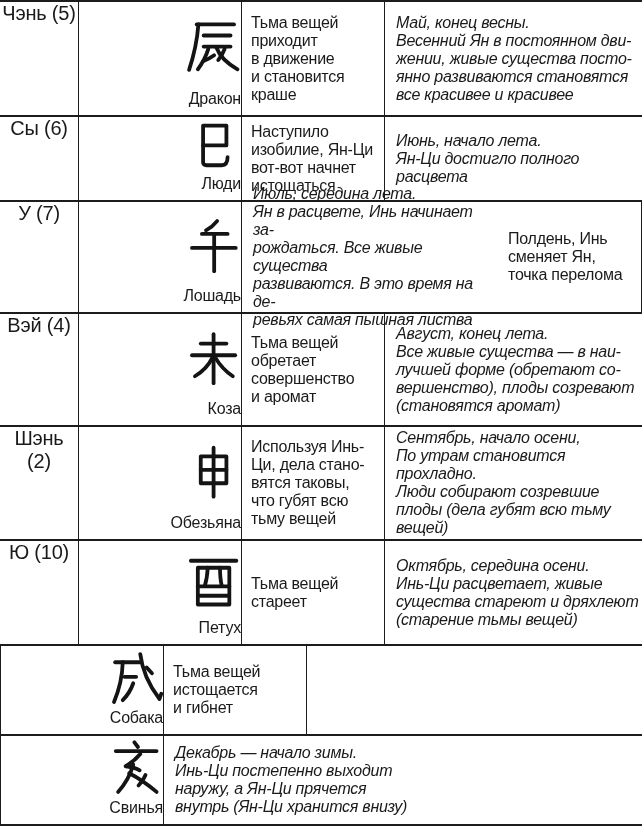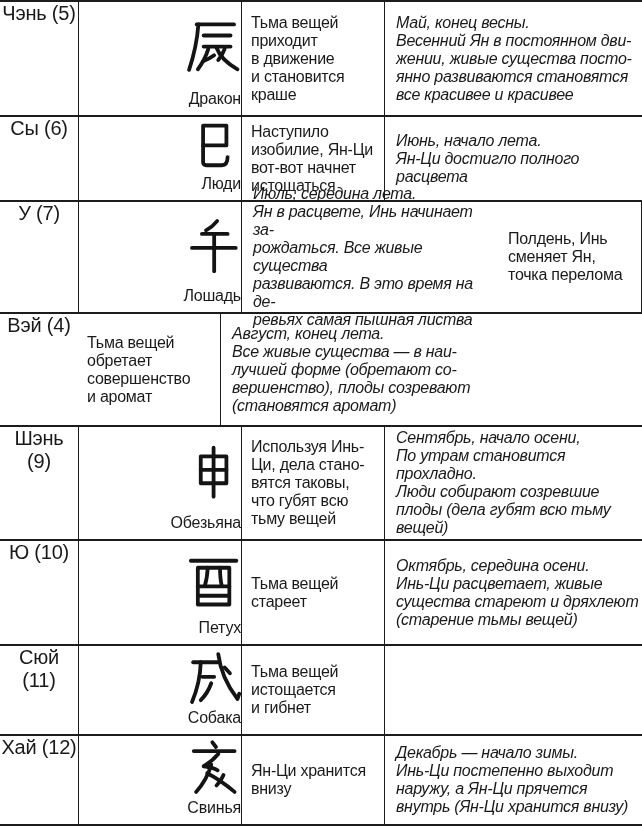--- a/index.html
+++ b/index.html
@@ -155,38 +155,50 @@
         <span class="txt">Полдень, Инь
 сменяет Ян,
 точка перелома</span>
       </div>
   </div>
 
   <div class="row">
     <div class="cell c1">
         <span>Вэй (4)</span>
       </div>
+    <div class="cell c2">
+      <div class="hanzi">
+          <svg viewBox="0 0 96 96" width="56" height="56" role="img" aria-label="未">
+            <path d="M27 25 H71" fill="none" stroke="#141414" stroke-width="6.5" stroke-linecap="round" stroke-linejoin="round"></path>
+            <path d="M12 45 H86" fill="none" stroke="#141414" stroke-width="6.5" stroke-linecap="round" stroke-linejoin="round"></path>
+            <path d="M49 9 V93" fill="none" stroke="#141414" stroke-width="6.5" stroke-linecap="round" stroke-linejoin="round"></path>
+            <path d="M47 49 Q38 68 17 81" fill="none" stroke="#141414" stroke-width="6.5" stroke-linecap="round" stroke-linejoin="round"></path>
+            <path d="M52 49 Q63 68 82 81" fill="none" stroke="#141414" stroke-width="6.5" stroke-linecap="round" stroke-linejoin="round"></path>
+          </svg>
+        </div>
+      <div class="animal">Коза</div>
+    </div>
     <div class="cell c3">
         <span class="txt">Тьма вещей
 обретает
 совершенство
 и аромат</span>
       </div>
     <div class="cell c4">
         <span class="txt">Август, конец лета.
 Все живые существа — в наи-
 лучшей форме (обретают со-
 вершенство), плоды созревают
 (становятся аромат)</span>
       </div>
   </div>
 
   <div class="row">
     <div class="cell c1">
-        <span>Шэнь (9)</span>
+        <span>Шэнь (2)</span>
       </div>
     <div class="cell c2">
       <div class="hanzi">
           <svg viewBox="0 0 96 96" width="56" height="56" role="img" aria-label="申">
             <path d="M27 23 H71 V69 H27 Z" fill="none" stroke="#141414" stroke-width="6.5" stroke-linecap="round" stroke-linejoin="round"></path>
             <path d="M27 46 H71" fill="none" stroke="#141414" stroke-width="6.5" stroke-linecap="round" stroke-linejoin="round"></path>
             <path d="M49 8 V92" fill="none" stroke="#141414" stroke-width="6.5" stroke-linecap="round" stroke-linejoin="round"></path>
           </svg>
         </div>
       <div class="animal">Обезьяна</div>
@@ -230,23 +242,20 @@
       </div>
     <div class="cell c4">
         <span class="txt">Октябрь, середина осени.
 Инь-Ци расцветает, живые
 существа стареют и дряхлеют
 (старение тьмы вещей)</span>
       </div>
   </div>
 
   <div class="row">
-    <div class="cell c1">
-        <span>Сюй (11)</span>
-      </div>
     <div class="cell c2">
       <div class="hanzi">
           <svg viewBox="0 0 96 96" width="56" height="56" role="img" aria-label="戌">
             <path d="M14 21 H57" fill="none" stroke="#141414" stroke-width="6.5" stroke-linecap="round" stroke-linejoin="round"></path>
             <path d="M27 21 Q26 56 12 89" fill="none" stroke="#141414" stroke-width="6.5" stroke-linecap="round" stroke-linejoin="round"></path>
             <path d="M30 46 H50" fill="none" stroke="#141414" stroke-width="6.5" stroke-linecap="round" stroke-linejoin="round"></path>
             <path d="M45 57 Q39 74 27 86" fill="none" stroke="#141414" stroke-width="6.5" stroke-linecap="round" stroke-linejoin="round"></path>
             <path d="M57 7 Q62 48 90 84 L93 75" fill="none" stroke="#141414" stroke-width="6.5" stroke-linecap="round" stroke-linejoin="round"></path>
             <path d="M68 30 L77 40" fill="none" stroke="#141414" stroke-width="6.5" stroke-linecap="round" stroke-linejoin="round"></path>
           </svg>
@@ -254,41 +263,34 @@
       <div class="animal">Собака</div>
     </div>
     <div class="cell c3">
         <span class="txt">Тьма вещей
 истощается
 и гибнет</span>
       </div>
   </div>
 
   <div class="row">
-    <div class="cell c1">
-        <span>Хай (12)</span>
-      </div>
     <div class="cell c2">
       <div class="hanzi">
           <svg viewBox="0 0 96 96" width="56" height="56" role="img" aria-label="亥">
             <path d="M47 4 L53 12" fill="none" stroke="#141414" stroke-width="6.5" stroke-linecap="round" stroke-linejoin="round"></path>
             <path d="M15 19 H85" fill="none" stroke="#141414" stroke-width="6.5" stroke-linecap="round" stroke-linejoin="round"></path>
             <path d="M57 24 Q47 36 32 45" fill="none" stroke="#141414" stroke-width="6.5" stroke-linecap="round" stroke-linejoin="round"></path>
             <path d="M33 45 Q48 47 56 52" fill="none" stroke="#141414" stroke-width="6.5" stroke-linecap="round" stroke-linejoin="round"></path>
             <path d="M45 42 Q38 68 19 89" fill="none" stroke="#141414" stroke-width="6.5" stroke-linecap="round" stroke-linejoin="round"></path>
             <path d="M38 57 Q60 68 85 89" fill="none" stroke="#141414" stroke-width="6.5" stroke-linecap="round" stroke-linejoin="round"></path>
             <path d="M66 60 Q62 70 54 78" fill="none" stroke="#141414" stroke-width="6.5" stroke-linecap="round" stroke-linejoin="round"></path>
           </svg>
         </div>
       <div class="animal">Свинья</div>
     </div>
-    <div class="cell c3">
-        <span class="txt">Ян-Ци хранится
-внизу</span>
-      </div>
     <div class="cell c4">
         <span class="txt">Декабрь — начало зимы.
 Инь-Ци постепенно выходит
 наружу, а Ян-Ци прячется
 внутрь (Ян-Ци хранится внизу)</span>
       </div>
   </div>
 
 </div>
 

